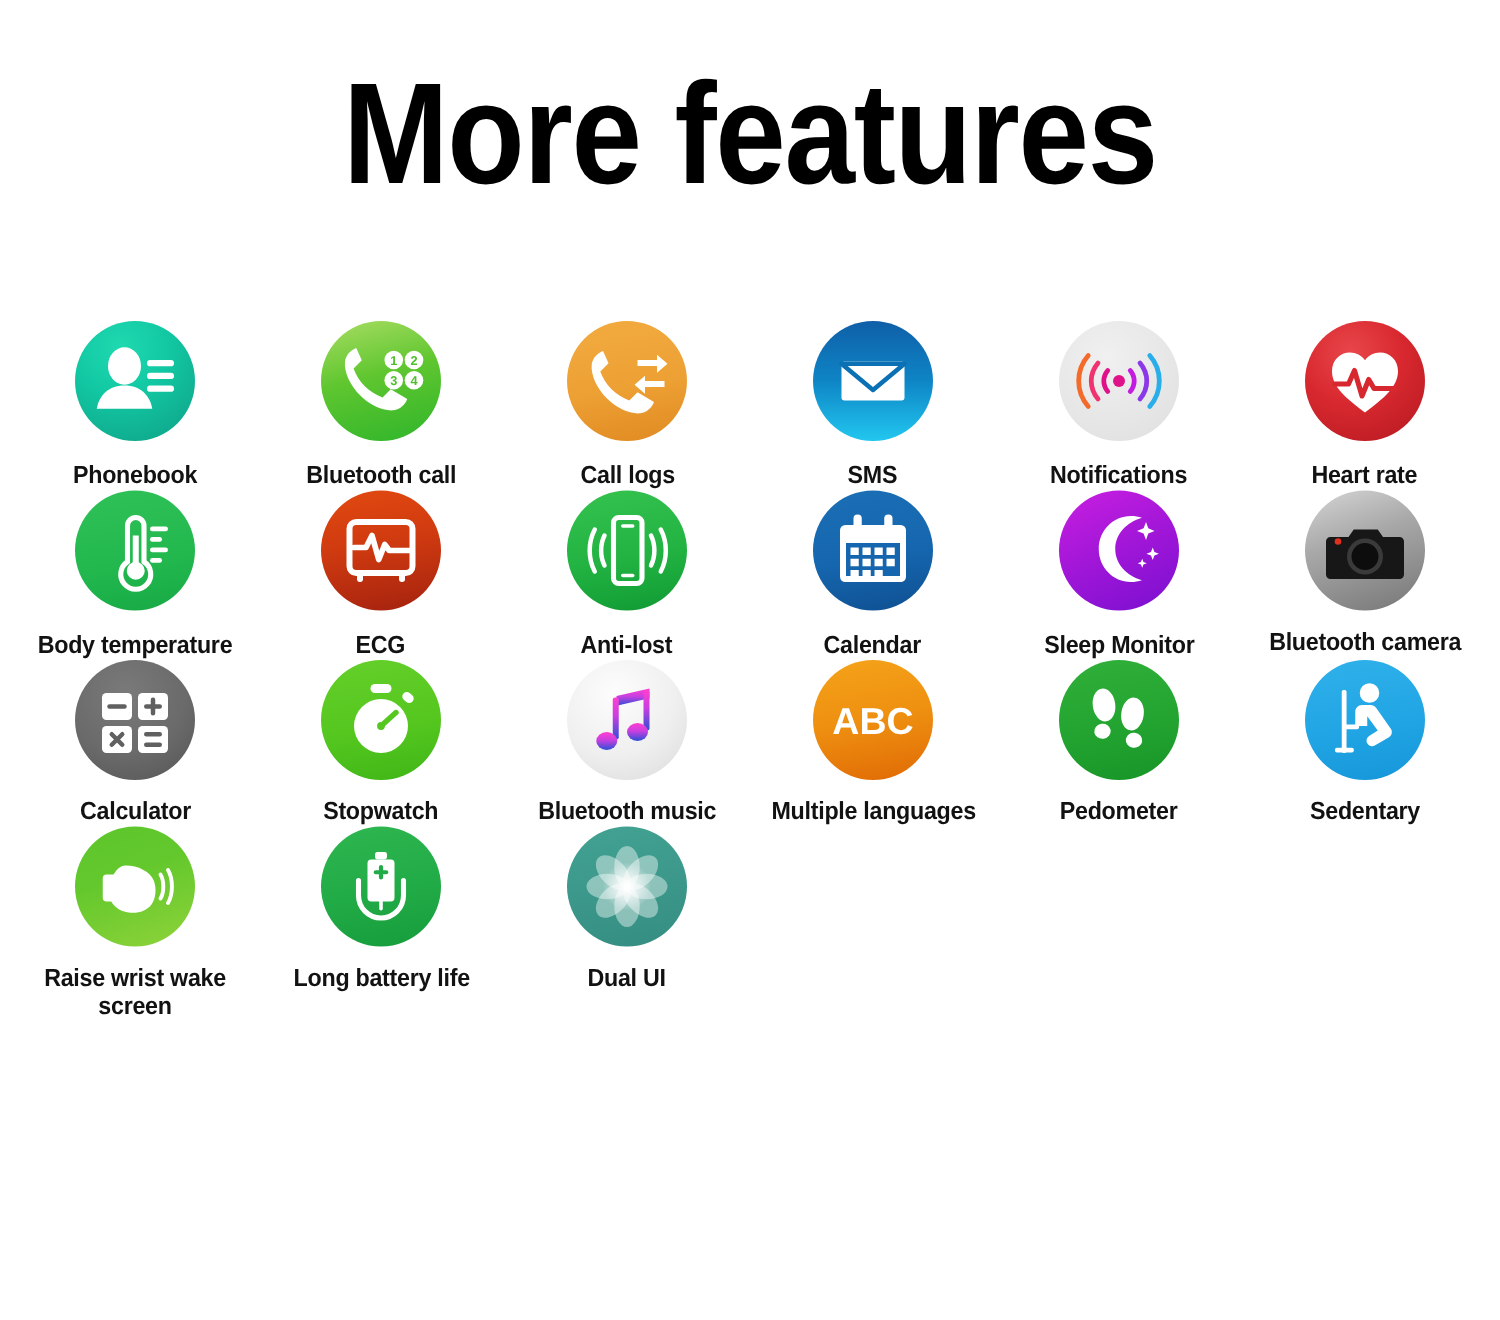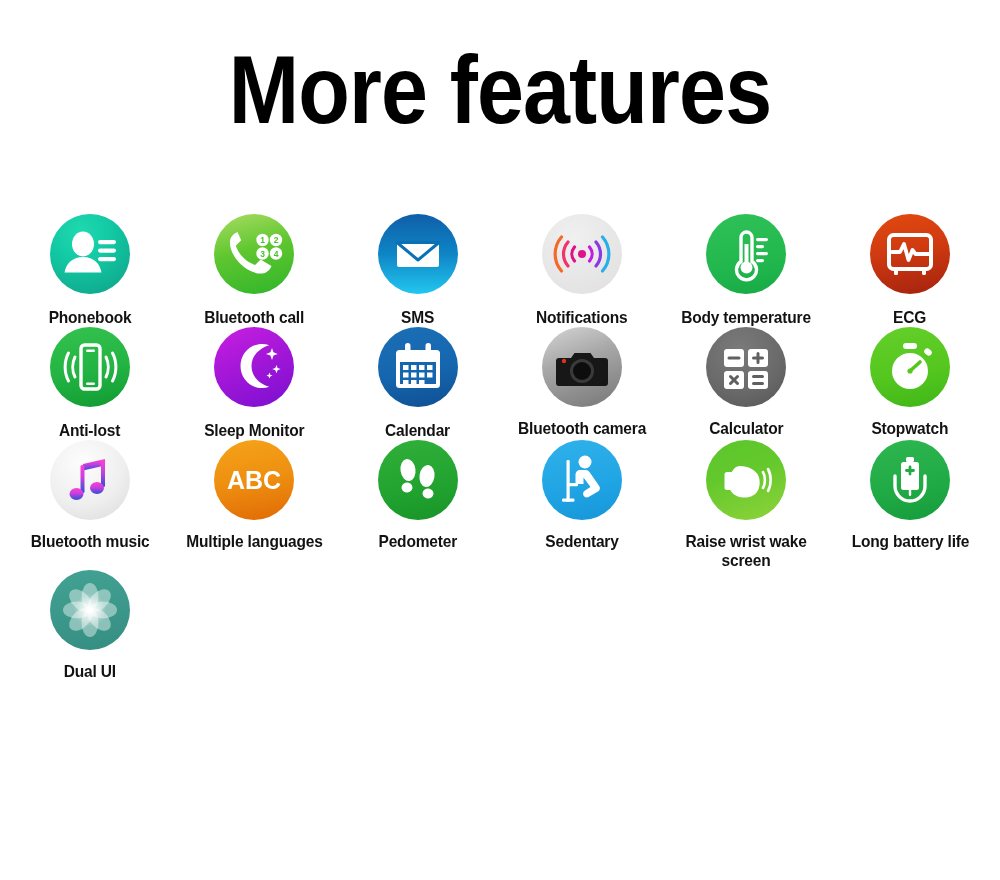--- a/index.html
+++ b/index.html
@@ -141,20 +141,32 @@
             <text x="48.5" y="29">1</text>
             <text x="62" y="29">2</text>
             <text x="48.5" y="42.5">3</text>
             <text x="62" y="42.5">4</text>
           </g>
         </svg>
       </div>
       <div class="label">Bluetooth call</div>
     </div>
 
+    <div class="cell row1">
+      <div class="badge bg-calllogs">
+        <svg width="80" height="80" viewBox="0 0 80 80">
+          <path fill="#ffffff" d="M24 20c-4 1.5-7 5-7.5 9 -.8 7 3.5 16 10 22.5 6.5 6.5 15.5 10.8 22.5 10 4-.5 7.5-3.5 9-7.5l-11-6.5 -5.5 5.5c-4.5-1.8-8.3-4-11.8-7.5 -3.5-3.5-5.7-7.3-7.5-11.8l5.5-5.5z"></path>
+          <g fill="#ffffff">
+            <path d="M47 26h13v-3.5l7 6 -7 6V30H47z"></path>
+            <path d="M65 40H52v-3.5l-7 6 7 6V44h13z"></path>
+          </g>
+        </svg>
+      </div>
+      <div class="label">Call logs</div>
+    </div>
 
     <div class="cell row1">
       <div class="badge bg-sms">
         <svg width="80" height="80" viewBox="0 0 80 80">
           <rect x="19" y="27" width="42" height="26" rx="2" fill="#ffffff"></rect>
           <path d="M19 28.5h42L40 46z" fill="#ffffff" stroke="#0c71b4" stroke-width="3" stroke-linejoin="round"></path>
         </svg>
       </div>
       <div class="label">SMS</div>
     </div>
@@ -168,20 +180,29 @@
           <path d="M26 28c-6 7.2-6 16.8 0 24" stroke="#f0336f" stroke-width="3.2"></path>
           <path d="M54 28c6 7.2 6 16.8 0 24" stroke="#8a38e8" stroke-width="3.2"></path>
           <path d="M19.5 23c-8.5 9.8-8.5 24.2 0 34" stroke="#f36a2a" stroke-width="3.2"></path>
           <path d="M60.5 23c8.5 9.8 8.5 24.2 0 34" stroke="#29aeea" stroke-width="3.2"></path>
         </svg>
       </div>
       <div class="label">Notifications</div>
     </div>
 
 
+    <div class="cell row2">
+      <div class="badge bg-heart">
+        <svg width="80" height="80" viewBox="0 0 80 80">
+          <path fill="#ffffff" d="M40 61C28 52 18 44 18 33.5 18 26 23.5 21 30 21c4 0 7.8 2 10 5.2C42.2 23 46 21 50 21c6.5 0 12 5 12 12.5C62 44 52 52 40 61z"></path>
+          <path fill="none" stroke="#d8282f" stroke-width="3.4" stroke-linejoin="round" stroke-linecap="round" d="M20 42h9l4-9 5 17 4.5-11 3.5 6h14"></path>
+        </svg>
+      </div>
+      <div class="label">Heart rate</div>
+    </div>
 
     <div class="cell row2">
       <div class="badge bg-temp">
         <svg width="80" height="80" viewBox="0 0 80 80">
           <g fill="none" stroke="#ffffff" stroke-width="3.4" stroke-linecap="round">
             <path d="M35 47.5V23.5a5.5 5.5 0 0 1 11 0v24a10 10 0 1 1-11 0z"></path>
           </g>
           <circle cx="40.5" cy="53.5" r="6" fill="#ffffff"></circle>
           <rect x="38.5" y="30" width="4" height="22" fill="#ffffff"></rect>
           <g fill="#ffffff">
@@ -217,34 +238,20 @@
           <rect x="36" y="55.5" width="9" height="2.4" rx="1.2" fill="#ffffff"></rect>
           <g fill="none" stroke="#ffffff" stroke-width="3" stroke-linecap="round">
             <path d="M25 30c-3 6-3 14 0 20"></path>
             <path d="M18.5 26c-4.5 8.5-4.5 19.5 0 28"></path>
             <path d="M56 30c3 6 3 14 0 20"></path>
             <path d="M62.5 26c4.5 8.5 4.5 19.5 0 28"></path>
           </g>
         </svg>
       </div>
       <div class="label">Anti-lost</div>
-    </div>
-
-    <div class="cell row2">
-      <div class="badge bg-sleep">
-        <svg width="80" height="80" viewBox="0 0 80 80">
-          <path fill="#ffffff" d="M48 17c-12 0-21.5 9.8-21.5 22S36 61 48 61c2.6 0 5-.4 7.3-1.2C45 56.8 37.5 49 37.5 39S45 21.2 55.3 18.2C53 17.4 50.6 17 48 17z"></path>
-          <g fill="#ffffff">
-            <path d="M58 21l1.5 4.2L63.7 27l-4.2 1.6L58 33l-1.6-4.4L52 27l4.4-1.8z"></path>
-            <path d="M62.5 38l1.1 3 3 1.1 -3 1.2 -1.1 3 -1.2-3 -3-1.2 3-1.1z"></path>
-            <path d="M55.5 45.5l.8 2.2 2.2.8 -2.2.9 -.8 2.1 -.9-2.1 -2.1-.9 2.1-.8z"></path>
-          </g>
-        </svg>
-      </div>
-      <div class="label">Sleep Monitor</div>
     </div>
 
     <div class="cell row2">
       <div class="badge bg-calendar">
         <svg width="80" height="80" viewBox="0 0 80 80">
           <rect x="18" y="23" width="44" height="38" rx="3.5" fill="#ffffff"></rect>
           <rect x="22" y="35" width="36" height="22" fill="#1566ae"></rect>
           <g fill="#ffffff">
             <rect x="25" y="38" width="5.5" height="5"></rect>
               <rect x="33" y="38" width="5.5" height="5"></rect>
@@ -258,20 +265,34 @@
               <rect x="33" y="53" width="5.5" height="4"></rect>
             <rect x="41" y="53" width="5.5" height="4"></rect>
           </g>
           <g fill="#ffffff">
             <rect x="27" y="16" width="5.5" height="11" rx="2.7"></rect>
             <rect x="47.5" y="16" width="5.5" height="11" rx="2.7"></rect>
           </g>
         </svg>
       </div>
       <div class="label">Calendar</div>
+    </div>
+
+    <div class="cell row2">
+      <div class="badge bg-sleep">
+        <svg width="80" height="80" viewBox="0 0 80 80">
+          <path fill="#ffffff" d="M48 17c-12 0-21.5 9.8-21.5 22S36 61 48 61c2.6 0 5-.4 7.3-1.2C45 56.8 37.5 49 37.5 39S45 21.2 55.3 18.2C53 17.4 50.6 17 48 17z"></path>
+          <g fill="#ffffff">
+            <path d="M58 21l1.5 4.2L63.7 27l-4.2 1.6L58 33l-1.6-4.4L52 27l4.4-1.8z"></path>
+            <path d="M62.5 38l1.1 3 3 1.1 -3 1.2 -1.1 3 -1.2-3 -3-1.2 3-1.1z"></path>
+            <path d="M55.5 45.5l.8 2.2 2.2.8 -2.2.9 -.8 2.1 -.9-2.1 -2.1-.9 2.1-.8z"></path>
+          </g>
+        </svg>
+      </div>
+      <div class="label">Sleep Monitor</div>
     </div>
 
     <div class="cell row3">
       <div class="badge bg-camera">
         <svg width="80" height="80" viewBox="0 0 80 80">
           <path fill="#171717" d="M17 31h12l3.5-5h16l3.5 5h11a3 3 0 0 1 3 3v22a3 3 0 0 1-3 3H17a3 3 0 0 1-3-3V34a3 3 0 0 1 3-3z"></path>
           <circle cx="40" cy="44" r="12" fill="#3a3a3a"></circle>
           <circle cx="40" cy="44" r="9" fill="#0d0d0d"></circle>
           <circle cx="22" cy="34" r="2.2" fill="#e03020"></circle>
         </svg>

